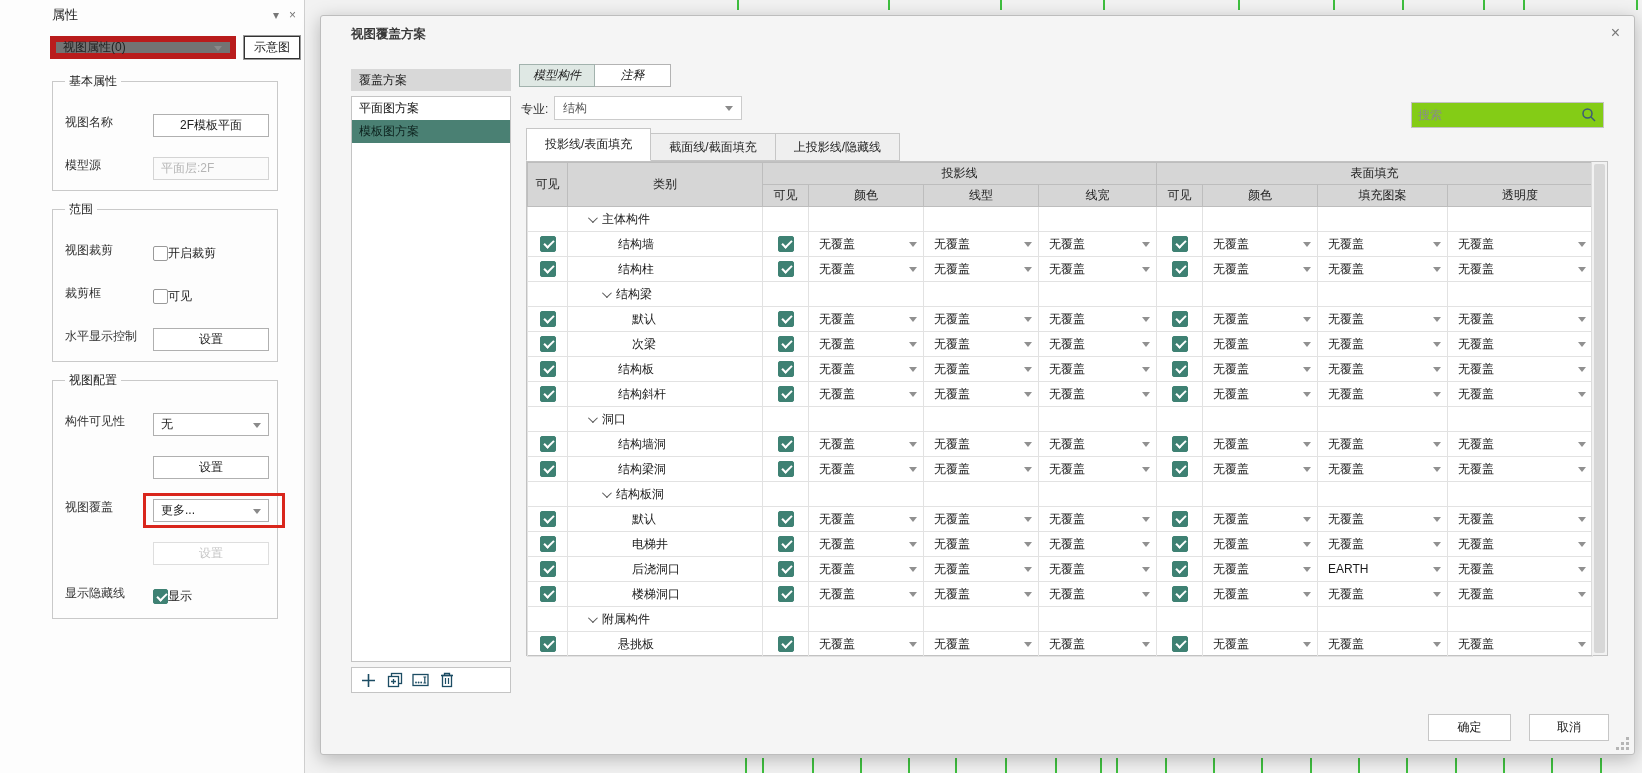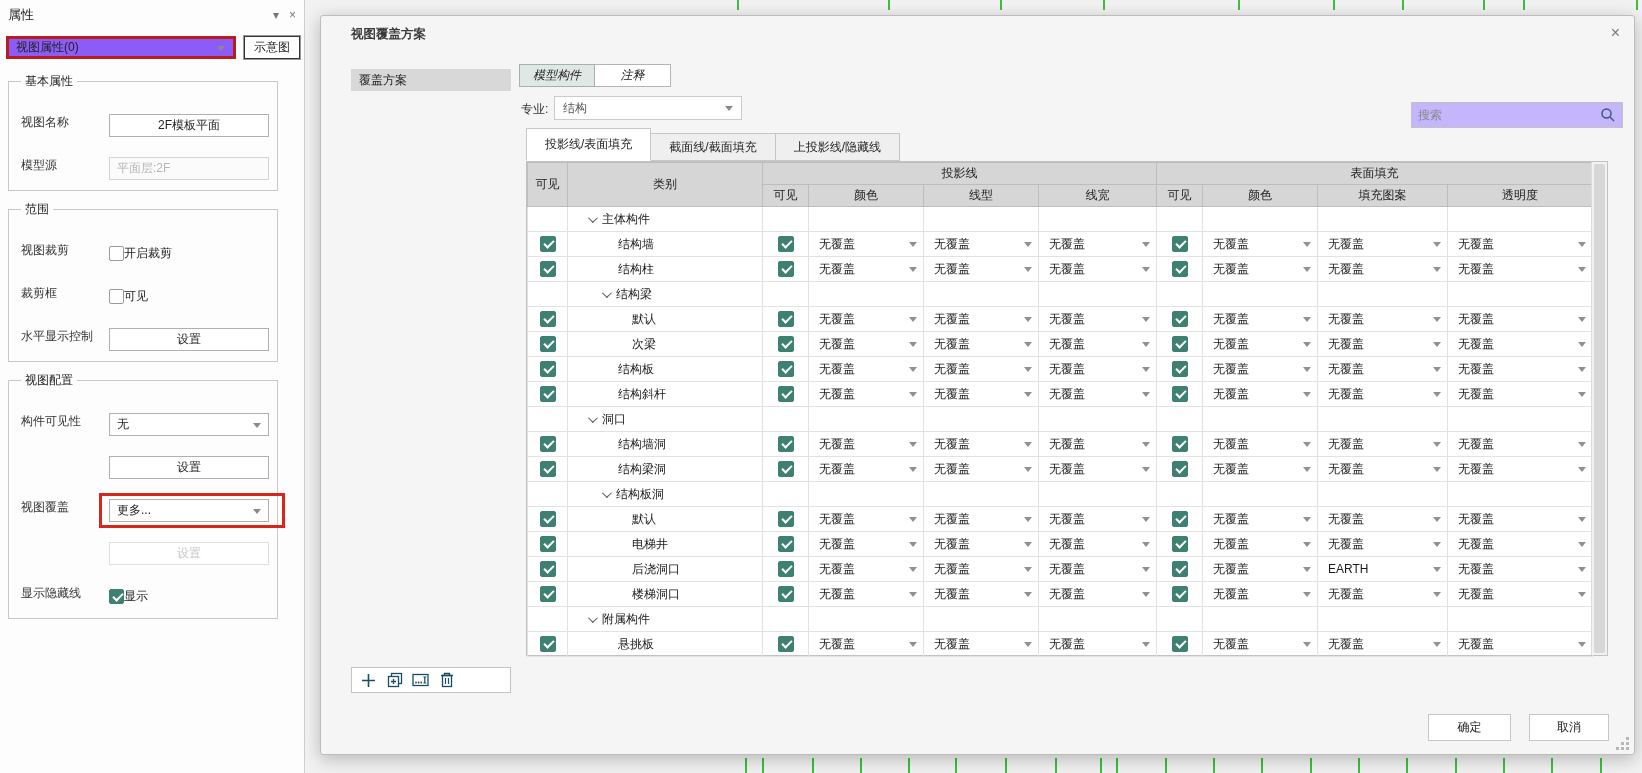--- a/index.html
+++ b/index.html
@@ -9,28 +9,28 @@
     font-size:12px; color:#222; background:#f2f2f2; position:relative;
   }
   
   .tick { position:absolute; width:2px; background:#3fbf3f; }
   .tick.top { top:0; height:10px; }
   .tick.bottom { bottom:0; height:15px; }
 
   
   .props-panel {
     position:absolute; left:0; top:0; width:305px; height:773px;
-    background:#fdfdfd; border-right:1px solid #cfcfcf; z-index:2;
+    background:#fdfdfd; border-right:1px solid #cfcfcf; z-index:2;padding-left:44px;
   }
   .props-header { height:30px; display:flex; align-items:center; padding:0 8px; }
   .props-title { font-size:13px; color:#222; flex:1; }
   .hdr-ico { color:#777; font-size:12px; margin-left:10px; cursor:pointer; }
   .selector-row { display:flex; padding:6px 4px 6px 6px; align-items:center; }
   .prop-select {
-    position:relative; flex:1; height:23px; border:3px solid #b91c1c; background:#8b5cf6;
+    position:relative; flex:1; height:23px; border:6px solid #b91c1c; background:#737373;
     display:flex; align-items:center; padding:0 20px 0 7px; color:#222;
   }
   .preview-btn {
     margin-left:8px; height:23px; width:56px; border:1px solid #333;
     outline:1px solid #999; background:#fff; display:flex; align-items:center; justify-content:center;
     cursor:pointer;
   }
   fieldset.pgroup {
     border:1px solid #c9c9c9; margin:8px 26px 10px 8px; padding:4px 8px 10px 12px;
   }
@@ -101,22 +101,22 @@
   .tab.active { background:#dfe8e4; border-color:#a2b2ad; }
   .tab + .tab { border-left:none; }
 
   .disc-label { position:absolute; left:200px; top:85px; color:#333; }
   .disc-select {
     position:absolute; left:233px; top:80px; width:188px; height:24px;
     border:1px solid #cbcbcb; background:#fff; color:#555;
     display:flex; align-items:center; padding:0 20px 0 8px; cursor:pointer;
   }
   .search-box {
-    position:absolute; left:1090px; top:86px; width:212px; height:26px;
-    border:1px solid #c3c3c3; background:#c4b5fd; display:flex; align-items:center; padding:0 6px;
+    position:absolute; left:1090px; top:86px; width:193px; height:26px;
+    border:1px solid #c3c3c3; background:#84cc16; display:flex; align-items:center; padding:0 6px;
   }
   .search-box input {
     border:none; outline:none; flex:1; font:inherit; color:#333; background:transparent;
   }
   .search-box input::placeholder { color:#8a8a8a; }
   .search-box svg { flex-shrink:0; }
 
   .subtabs { position:absolute; left:205px; top:112px; display:flex; align-items:flex-end; height:33px; }
   .subtab {
     height:28px; padding:0 18px; display:flex; align-items:center; justify-content:center;
@@ -292,20 +292,24 @@
       </div>
     </div>
   </fieldset>
 </div>
 
 <div class="dialog">
   <div class="dlg-title">视图覆盖方案</div>
   <div class="dlg-close">×</div>
 
   <div class="scheme-header">覆盖方案</div>
+  <div class="scheme-list" id="scheme-list">
+      <div class="scheme-item">平面图方案</div>
+      <div class="scheme-item selected">模板图方案</div>
+    </div>
   <div class="scheme-toolbar">
     <span class="tool-btn" title="">
       <svg width="15" height="15" viewBox="0 0 15 15">
           <path d="M7.5 1v13M1 7.5h13" stroke="#1c4c63" stroke-width="1.6" fill="none"></path>
         </svg>
     </span>
     <span class="tool-btn">
       <svg width="16" height="16" viewBox="0 0 16 16">
           <rect x="4.5" y="1.5" width="10" height="10" fill="none" stroke="#1c4c63" stroke-width="1.3"></rect>
           <rect x="1.5" y="4.5" width="10" height="10" fill="#fff" stroke="#1c4c63" stroke-width="1.3"></rect>

